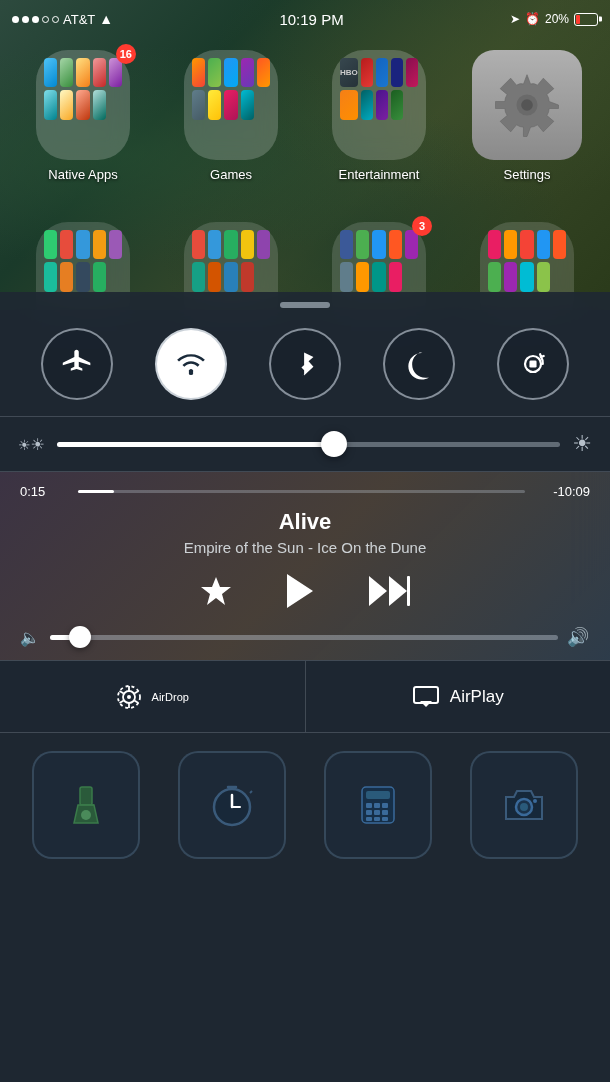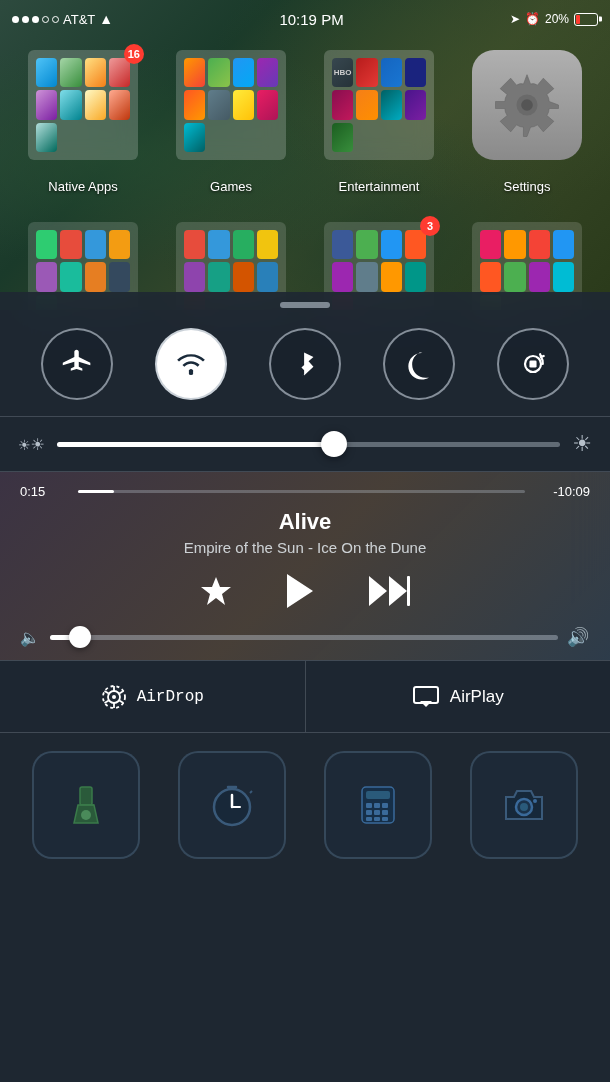--- a/index.html
+++ b/index.html
@@ -112,41 +112,41 @@
       grid-template-columns: repeat(4, 1fr);
       gap: 12px;
     }
     .app-folder {
       display: flex;
       flex-direction: column;
       align-items: center;
       position: relative;
     }
     .app-folder-icon {
-      width: 110px;
+      width: 94px;
       height: 110px;
-      border-radius: 6px;
+      border-radius: 32px;
       background: rgba(255,255,255,0.2);
       display: grid;
-      grid-template-columns: repeat(4, 1fr);
+      grid-template-columns: repeat(5, 1fr);
       grid-template-rows: repeat(3, 1fr);
       gap: 3px;
       padding: 8px;
       backdrop-filter: blur(10px);
       position: relative;
     }
     .mini-app {
       border-radius: 4px;
       width: 100%;
       height: 100%;
     }
     .app-label {
       color: white;
       font-size: 13px;
-      margin-top: 19px;
+      margin-top: 7px;
       text-shadow: 0 1px 3px rgba(0,0,0,0.8);
       text-align: center;
     }
     .badge {
       position: absolute;
       top: -6px;
       right: -6px;
       background: #ff3b30;
       color: white;
       font-size: 11px;
@@ -655,21 +655,21 @@
         <circle cx="13" cy="13" r="11" stroke-dasharray="3 3"></circle>
         <circle cx="13" cy="13" r="6"></circle>
         <circle cx="13" cy="13" r="2" fill="white" stroke="none"></circle>
         <line x1="13" y1="2" x2="13" y2="7"></line>
         <line x1="22.5" y1="7" x2="18.3" y2="9.5"></line>
         <line x1="22.5" y1="19" x2="18.3" y2="16.5"></line>
         <line x1="13" y1="24" x2="13" y2="19"></line>
         <line x1="3.5" y1="19" x2="7.7" y2="16.5"></line>
         <line x1="3.5" y1="7" x2="7.7" y2="9.5"></line>
       </svg>
-      <span style="color:white;font-size:16px;font-family:Liberation Mono, monospace;">AirDrop</span>
+      <span style="color:white;font-size:11px;">AirDrop</span>
     </div>
     <div class="air-btn">
       <svg width="28" height="24" viewBox="0 0 28 24" fill="none" stroke="white" stroke-width="2">
         <rect x="2" y="2" width="24" height="16" rx="2"></rect>
         <polygon points="14,22 8,16 20,16" fill="white" stroke="none"></polygon>
       </svg>
       <span style="color:white;font-size:17px;">AirPlay</span>
     </div>
   </div>
 

